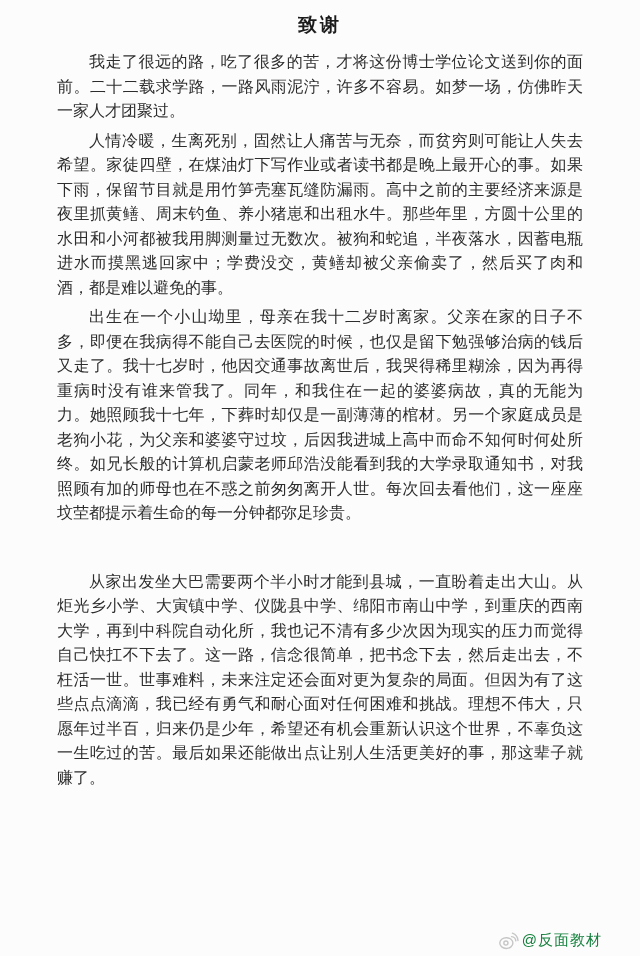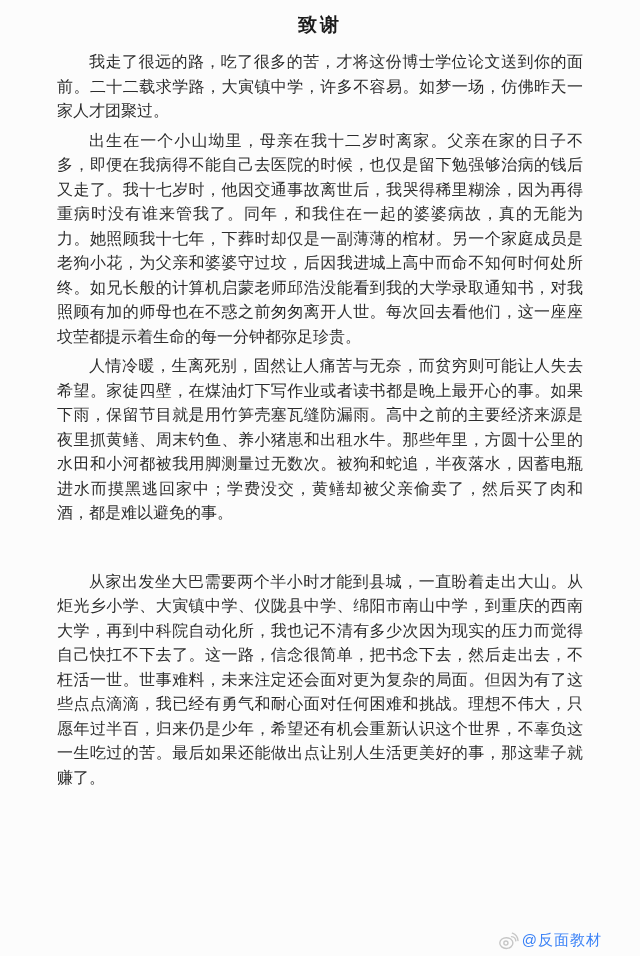--- a/index.html
+++ b/index.html
@@ -39,41 +39,41 @@
   .doc-paragraph.big-gap {
     margin-top: 44px;
   }
   .watermark {
     position: absolute;
     right: 38px;
     bottom: 6px;
     display: flex;
     align-items: center;
     gap: 3px;
-    color: #3b82f6;
+    color: #15803d;
     font-size: 15px;
     font-family: "Liberation Sans", "DejaVu Sans", sans-serif;
     letter-spacing: 1px;
   }
   .watermark svg {
     display: block;
   }
 </style>
 </head>
 <body>
 
 <div class="page">
 
   <h1 class="doc-title">致谢</h1>
 
-  <p class="doc-paragraph">我走了很远的路，吃了很多的苦，才将这份博士学位论文送到你的面前。二十二载求学路，大寅镇中学，许多不容易。如梦一场，仿佛昨天一家人才团聚过。</p>
+  <p class="doc-paragraph">我走了很远的路，吃了很多的苦，才将这份博士学位论文送到你的面前。二十二载求学路，一路风雨泥泞，许多不容易。如梦一场，仿佛昨天一家人才团聚过。</p>
+
+  <p class="doc-paragraph">人情冷暖，生离死别，固然让人痛苦与无奈，而贫穷则可能让人失去希望。家徒四壁，在煤油灯下写作业或者读书都是晚上最开心的事。如果下雨，保留节目就是用竹笋壳塞瓦缝防漏雨。高中之前的主要经济来源是夜里抓黄鳝、周末钓鱼、养小猪崽和出租水牛。那些年里，方圆十公里的水田和小河都被我用脚测量过无数次。被狗和蛇追，半夜落水，因蓄电瓶进水而摸黑逃回家中；学费没交，黄鳝却被父亲偷卖了，然后买了肉和酒，都是难以避免的事。</p>
 
   <p class="doc-paragraph">出生在一个小山坳里，母亲在我十二岁时离家。父亲在家的日子不多，即便在我病得不能自己去医院的时候，也仅是留下勉强够治病的钱后又走了。我十七岁时，他因交通事故离世后，我哭得稀里糊涂，因为再得重病时没有谁来管我了。同年，和我住在一起的婆婆病故，真的无能为力。她照顾我十七年，下葬时却仅是一副薄薄的棺材。另一个家庭成员是老狗小花，为父亲和婆婆守过坟，后因我进城上高中而命不知何时何处所终。如兄长般的计算机启蒙老师邱浩没能看到我的大学录取通知书，对我照顾有加的师母也在不惑之前匆匆离开人世。每次回去看他们，这一座座坟茔都提示着生命的每一分钟都弥足珍贵。</p>
-
-  <p class="doc-paragraph">人情冷暖，生离死别，固然让人痛苦与无奈，而贫穷则可能让人失去希望。家徒四壁，在煤油灯下写作业或者读书都是晚上最开心的事。如果下雨，保留节目就是用竹笋壳塞瓦缝防漏雨。高中之前的主要经济来源是夜里抓黄鳝、周末钓鱼、养小猪崽和出租水牛。那些年里，方圆十公里的水田和小河都被我用脚测量过无数次。被狗和蛇追，半夜落水，因蓄电瓶进水而摸黑逃回家中；学费没交，黄鳝却被父亲偷卖了，然后买了肉和酒，都是难以避免的事。</p>
 
 
 
   <p class="doc-paragraph big-gap">从家出发坐大巴需要两个半小时才能到县城，一直盼着走出大山。从炬光乡小学、大寅镇中学、仪陇县中学、绵阳市南山中学，到重庆的西南大学，再到中科院自动化所，我也记不清有多少次因为现实的压力而觉得自己快扛不下去了。这一路，信念很简单，把书念下去，然后走出去，不枉活一世。世事难料，未来注定还会面对更为复杂的局面。但因为有了这些点点滴滴，我已经有勇气和耐心面对任何困难和挑战。理想不伟大，只愿年过半百，归来仍是少年，希望还有机会重新认识这个世界，不辜负这一生吃过的苦。最后如果还能做出点让别人生活更美好的事，那这辈子就赚了。</p>
 
   <div class="watermark">
     <span>
       <svg width="21" height="19" viewBox="0 0 24 22" fill="none" stroke="#c6c6c6" stroke-width="1.6" stroke-linecap="round">
         <ellipse cx="9.5" cy="14" rx="7.6" ry="6.2"></ellipse>
         <circle cx="9" cy="14" r="2.4"></circle>

